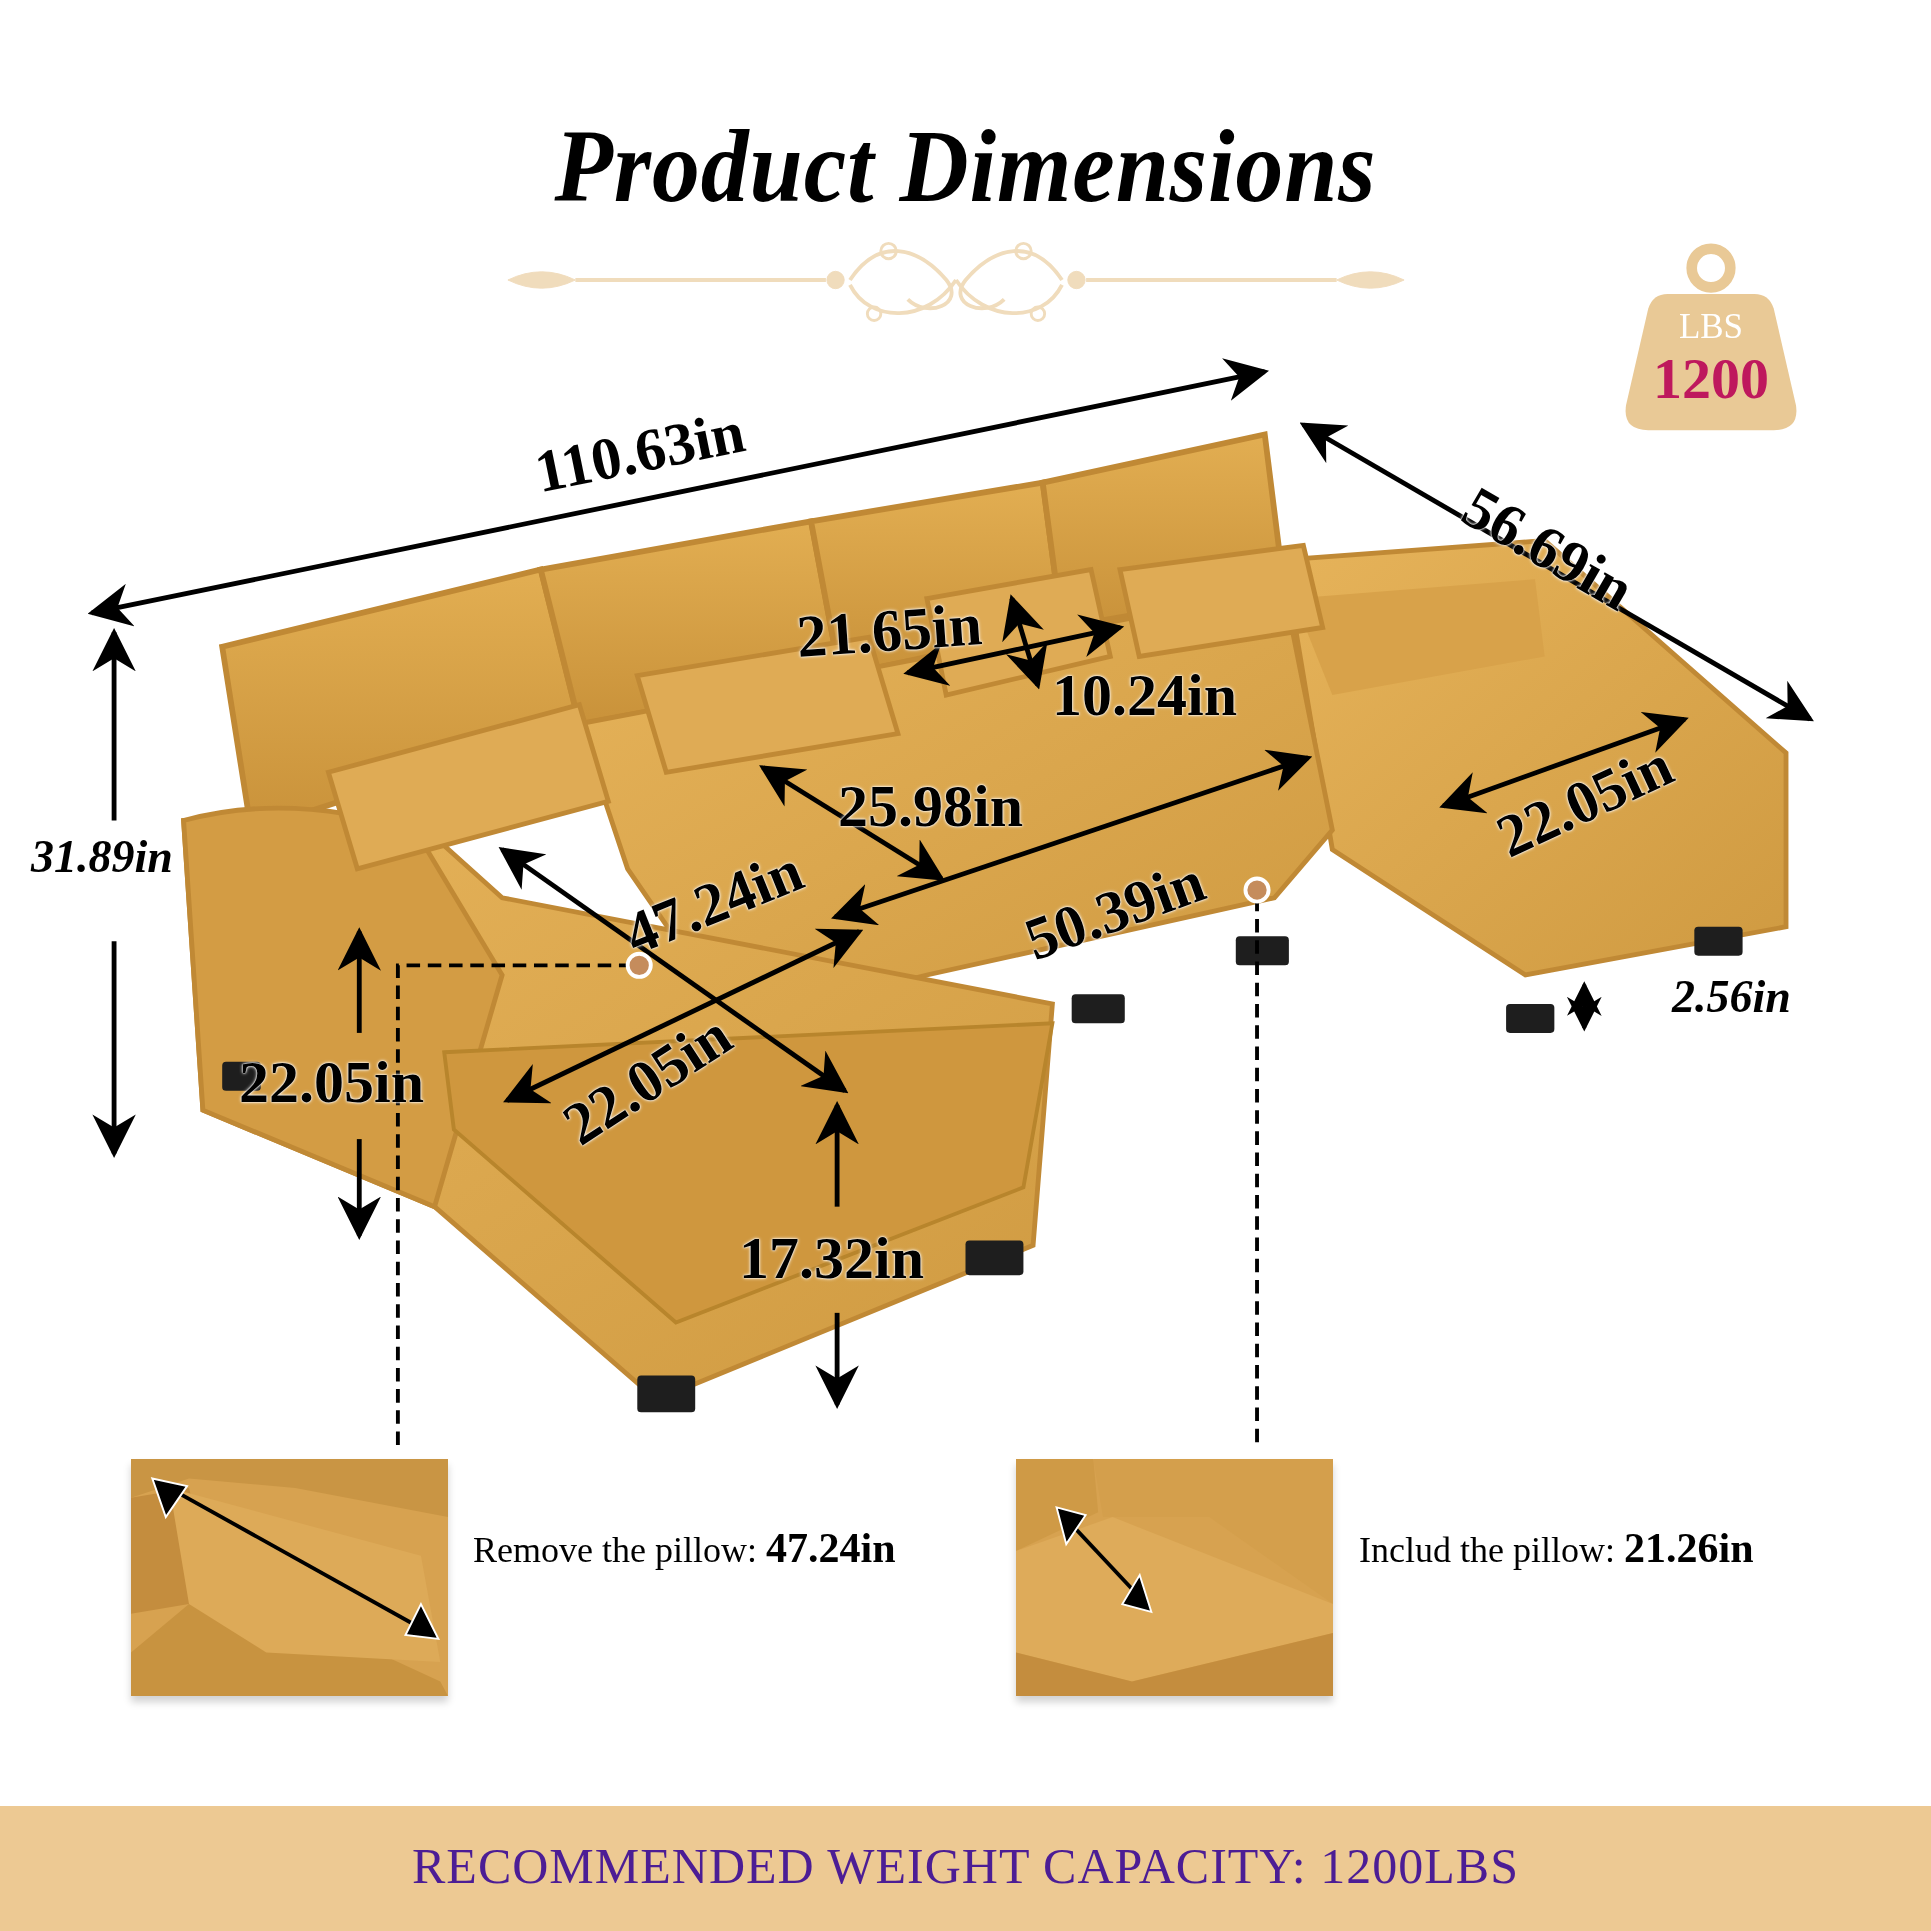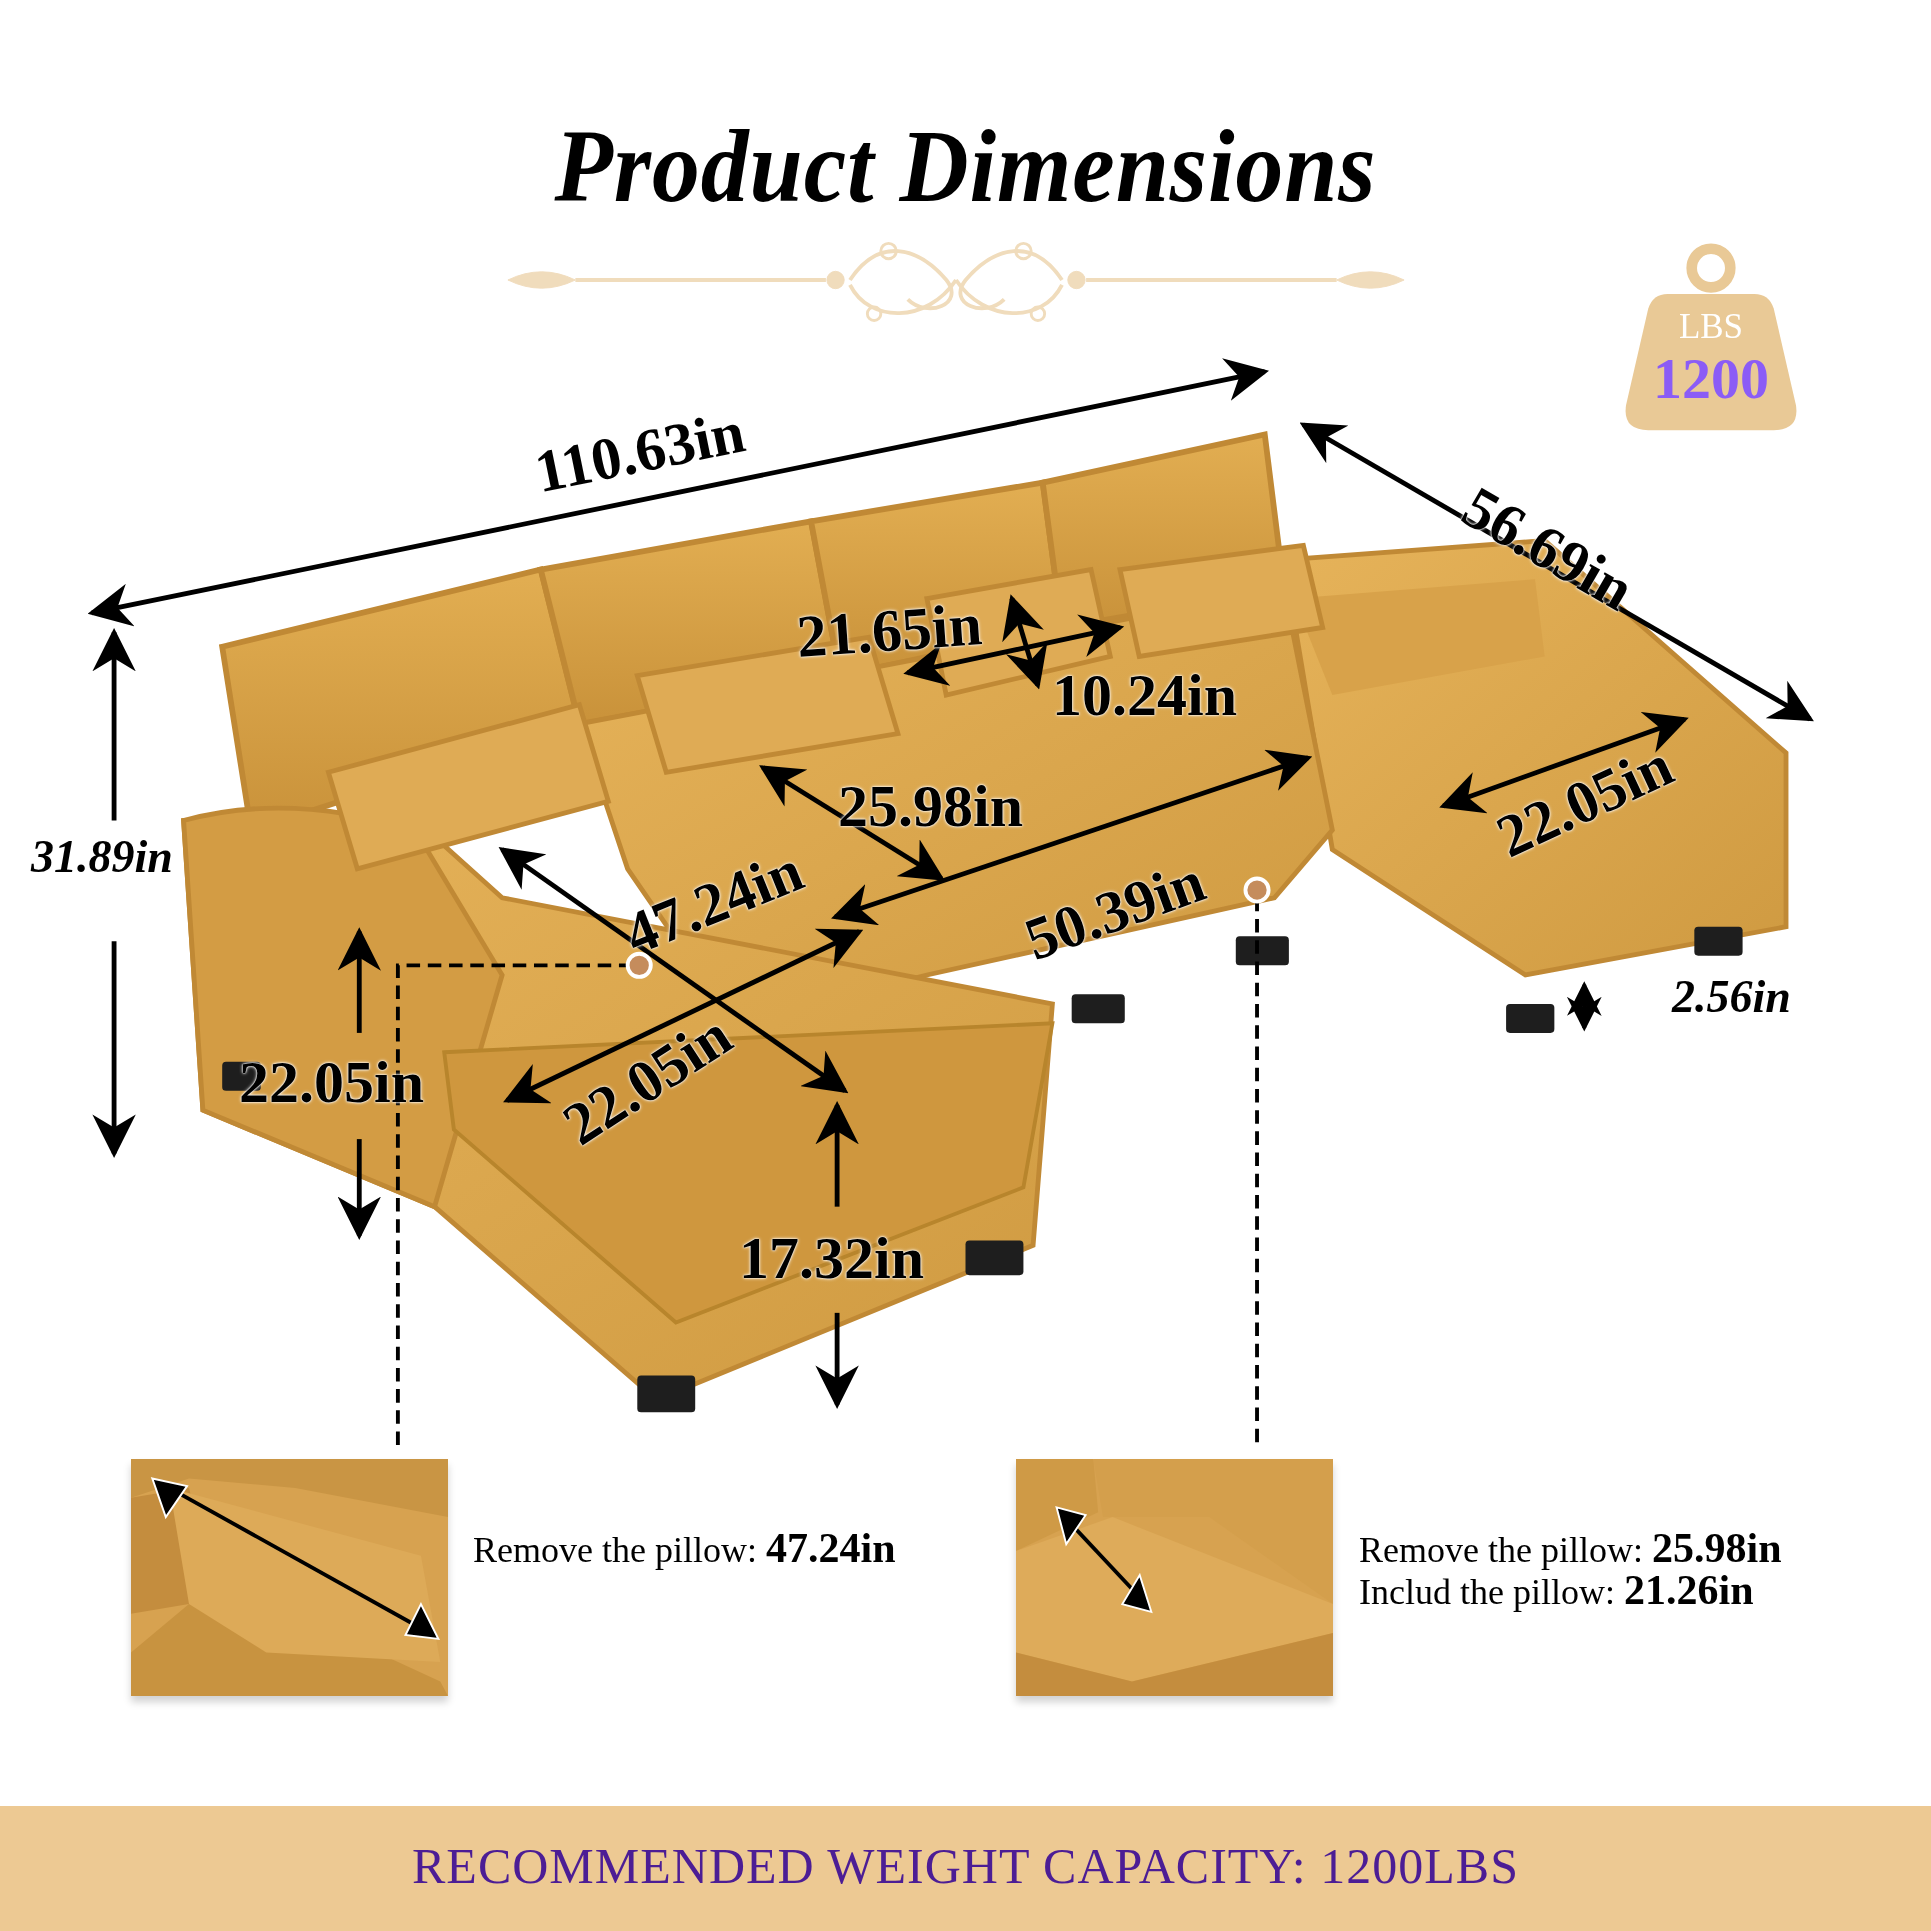--- a/index.html
+++ b/index.html
@@ -11,21 +11,21 @@
     transform: scaleX(0.92);
   }
   .dim {
     font-weight: bold; font-size: 60px; white-space: nowrap;
     text-shadow: 0 0 3.9px #fff, 0 0 1.9px #fff, 0 0 1px #fff;
     transform-origin: left center;
   }
   .dim.big { font-size: 46px; font-style: italic; }
   .badge { left: 1624px; top: 241px; width: 174px; height: 193px; }
   .badge-text-top { position: absolute; left: 0; width: 174px; top: 66px; text-align: center; color: #fff; font-weight: normal; font-size: 35px; }
-  .badge-text-num { position: absolute; left: 0; width: 174px; top: 104px; text-align: center; color: #8b5cf6; font-weight: bold; font-size: 58px; }
+  .badge-text-num { position: absolute; left: 0; width: 174px; top: 104px; text-align: center; color: #be185d; font-weight: bold; font-size: 58px; }
   .inset { width: 317px; height: 237px; box-shadow: 0 5.8px 7.7px rgba(0,0,0,0.18); overflow: hidden; }
   .note { font-size: 36px; line-height: 40px; white-space: nowrap; }
   .note .v { font-size: 42px; font-weight: bold; }
   .footer {
     left: 0; top: 1806px; width: 1931px; height: 125px; background: #edc993;
     color: #4c1d95; text-align: center; font-size: 50px; line-height: 120px; letter-spacing: 1px;
   }
 </style>
 </head>
 <body>
@@ -169,18 +169,17 @@
     <path d="M0 0 L80 0 L85 55 L0 95Z" fill="#cf9a46"></path>
     <path d="M80 0 L328 0 L328 150 L200 60 L90 60Z" fill="#d49f4c"></path>
     <path d="M0 95 L100 60 L328 150 L328 180 L120 230 L0 200Z" fill="#deab5a"></path>
     <path d="M0 200 L120 230 L328 180 L328 245 L0 245Z" fill="#c48d3e"></path>
     <line x1="55" y1="65" x2="130" y2="145" stroke="#000" stroke-width="4"></line>
     <path d="M42 50 L72 58 L52 88Z" fill="#000" stroke="#fff" stroke-width="2"></path>
     <path d="M140 158 L110 150 L128 120Z" fill="#000" stroke="#fff" stroke-width="2"></path>
   </svg>
 </div>
 <div class="abs note" style="left:1359px;top:1528px;">
-  <div><span>Remove the pillow:</span> <span class="v">25.98in</span></div>
   <div><span>Includ the pillow:</span> <span class="v">21.26in</span></div>
 </div>
 
 <div class="abs footer">RECOMMENDED WEIGHT CAPACITY: 1200LBS</div>
 
 
 </body></html>

